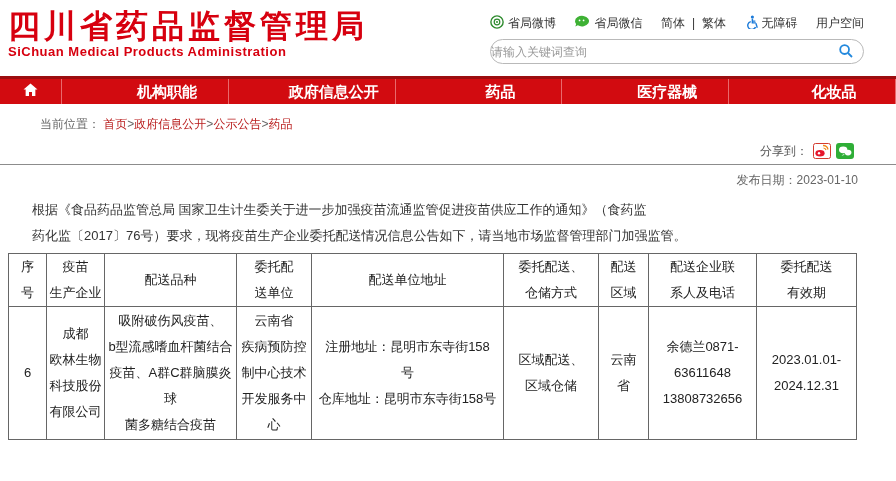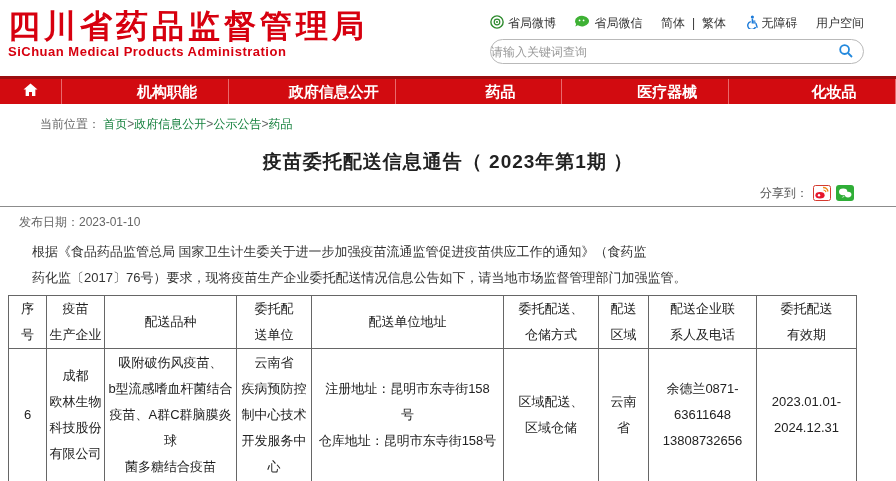--- a/index.html
+++ b/index.html
@@ -29,30 +29,30 @@
   .main-nav { display:flex; height:28px; background:#d20b10; border-top:3px solid #9c0d10;
               align-items:stretch;gap:44px; }
   .nav-home { width:62px; display:flex; align-items:center; justify-content:center;
               border-right:1px solid #e8696c; cursor:pointer; }
   .nav-item { flex:1; text-align:center; font-size:15px; font-weight:bold; color:#fff;
               border-right:1px solid #e8696c; line-height:25px; cursor:pointer;
               text-decoration:none; display:block; }
 
   
   .breadcrumb { margin:12px 0 0 40px; font-size:12px; color:#666; }
-  .breadcrumb a { color:#15803d; text-decoration:none; cursor:pointer; }
+  .breadcrumb a { color:#b91c1c; text-decoration:none; cursor:pointer; }
 
   
   .article-title { margin-top:16px; text-align:center; font-size:19px; font-weight:bold;
                    color:#222; letter-spacing:1px; }
   .share-row { display:flex; justify-content:flex-end; align-items:center; gap:5px;
                padding-right:42px; margin-top:9px; font-size:12px; color:#555; height:18px; }
   .share-icon { cursor:pointer; line-height:0; }
   .divider { border:none; border-top:1px solid #8c8c8c; margin-top:4px; }
-  .publish-date { padding-right:38px; font-size:12px; color:#666; margin-top:7px;padding-left:19px; }
+  .publish-date { text-align:right; padding-right:38px; font-size:12px; color:#666; margin-top:7px;padding-left:19px; }
   .article-body { margin:8px 36px 0 32px; font-size:13px; color:#333; line-height:26px; }
 
   
   table { border-collapse:collapse; table-layout:fixed; width:848px; margin:4px 0 0 8px;
           font-size:13px; color:#222; }
   th,td { border:1px solid #666; text-align:center; vertical-align:middle;
           white-space:pre-line; font-weight:normal; line-height:26px; padding:0 2px;
           overflow:hidden; }
   tr.hdr { height:53px; }
   tr.data { height:133px; }
@@ -138,21 +138,20 @@
     <a class="nav-item">药品</a>
     <a class="nav-item">医疗器械</a>
     <a class="nav-item">化妆品</a>
   </nav>
 
   <div class="breadcrumb">
     <span>当前位置：</span>
     <a>首页</a><span>&gt;</span><a>政府信息公开</a><span>&gt;</span><a>公示公告</a><span>&gt;</span><a>药品</a>
   </div>
 
-  <h1 class="article-title">疫苗委托配送信息通告（ 2023年第1期 ）</h1>
 
   <div class="share-row">
     <span>分享到：</span>
     <span class="share-icon">
       <svg width="18" height="16" viewBox="0 0 18 16">
           <rect x="0.5" y="0.5" width="17" height="15" rx="2" fill="#fff" stroke="#d43a2f"></rect>
           <path d="M10 2.5a5 5 0 0 1 5 4" stroke="#f08a1d" stroke-width="1.3" fill="none"></path>
           <path d="M10.5 5a2.6 2.6 0 0 1 2.5 2" stroke="#f08a1d" stroke-width="1.2" fill="none"></path>
           <ellipse cx="7" cy="10.3" rx="4.6" ry="3.2" fill="#e6162d"></ellipse>
           <circle cx="6" cy="10.3" r="1.2" fill="#fff"></circle>

